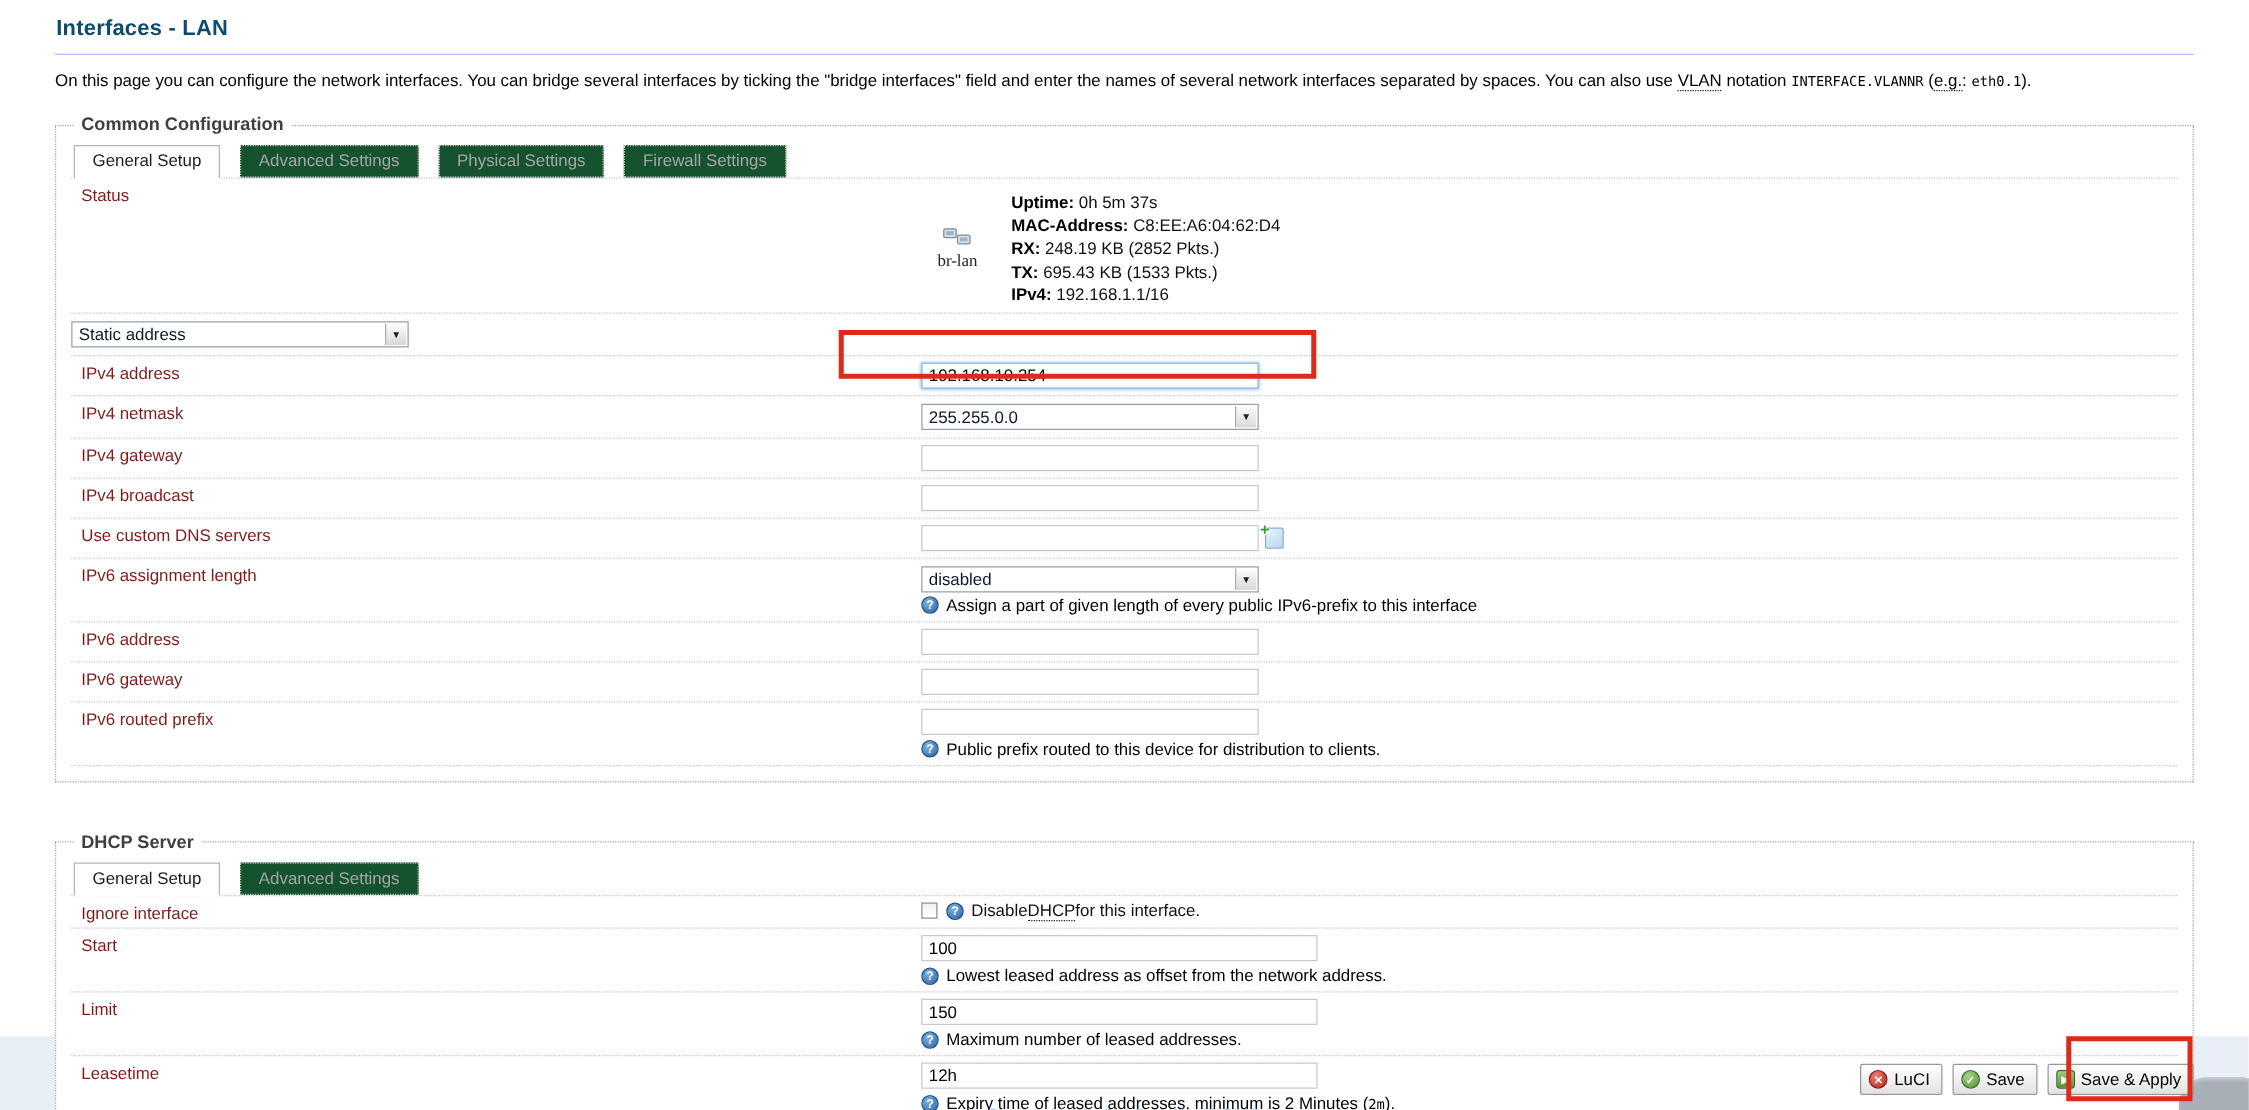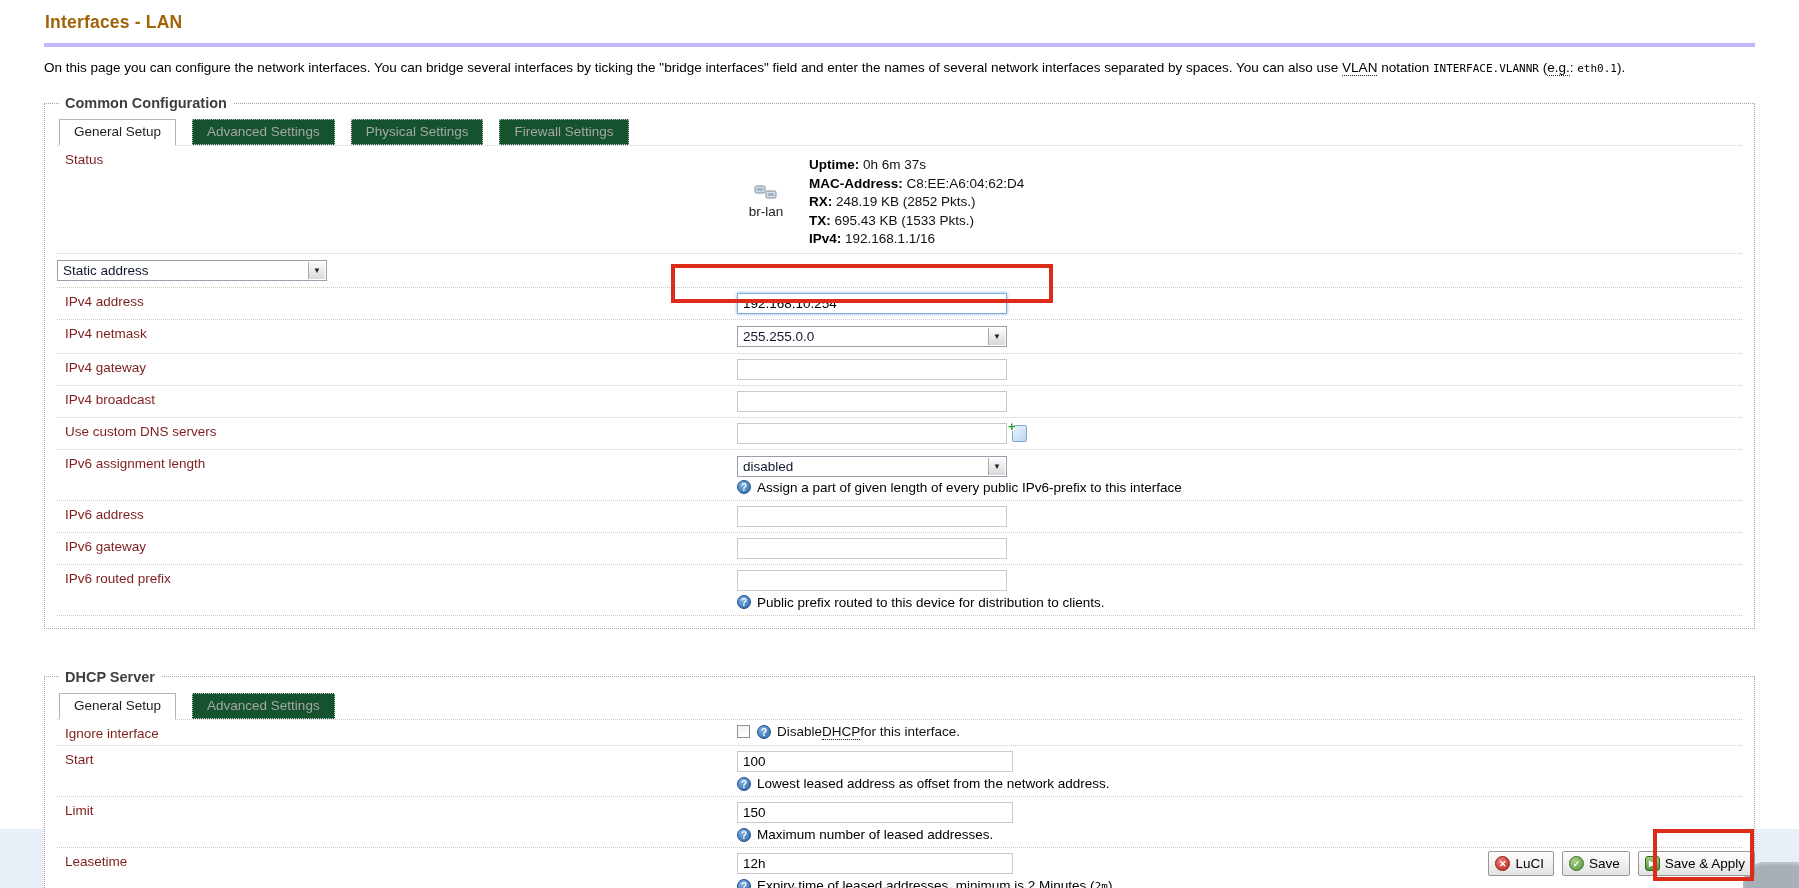--- a/index.html
+++ b/index.html
@@ -6,22 +6,22 @@
   html,body { margin:0; padding:0; }
   body {
     width:1799px; height:888px; position:relative; overflow:hidden;
     background:#ffffff; font-family:"Liberation Sans", sans-serif;
     font-size:13.5px; color:#111;
   }
   .page { padding:6px 44px 0 44px; position:relative; z-index:2; }
 
   
   .page-title {
-    font-size:17.5px; font-weight:bold; color:#a16207; margin:0;
-    padding:6px 1px 10px 1px; border-bottom:4px solid #c4b5fd; letter-spacing:.2px;
+    font-size:17.5px; font-weight:bold; color:#0c4a6e; margin:0;
+    padding:6px 1px 10px 1px; border-bottom:1px solid #c4b5fd; letter-spacing:.2px;
   }
   .desc { margin:11px 0 0 0; line-height:20px; color:#000; }
   abbr.dotted { border-bottom:1px dotted #222; text-decoration:none; cursor:help;text-align:right; }
   code.mono { font-family:"DejaVu Sans Mono", monospace; font-size:11px; color:#000; }
 
   
   fieldset.cbi {
     margin:16px 0 0 0; padding:4px 12px 12px 12px;
     border:1px dotted #a6a6a6; background:#fff;
   }
@@ -44,32 +44,32 @@
   
   .rows { border-top:1px dotted #c9c9c9; }
   .row { display:flex; border-bottom:1px dotted #c9c9c9; padding:3px 0 4px 0; min-height:25px; }
   .row-label { width:680px; flex:0 0 680px; padding:3px 0 0 8px; color:#7f1d1d; }
   .row-ctrl { flex:1; padding-top:1px; }
 
   
   .status-row { min-height:94px; }
   .iface-wrap { display:flex; align-items:center; padding-top:6px; }
   .iface-block { width:58px; text-align:center; color:#222; }
-  .iface-block .ifname { display:block; margin-top:1px; font-size:13.5px; }
+  .iface-block .ifname { display:block; margin-top:1px; font-size:13.5px;font-family:Liberation Serif, serif; }
   .stats { margin-left:14px; line-height:18.5px; }
   .stats b { color:#000; }
 
   
   .tinput {
     width:270px; height:21px; border:1px solid #c9c9c9; background:#fff;
     font-family:"Liberation Sans", sans-serif; font-size:13.5px; color:#000;
     padding:1px 5px; margin:1px 0; outline:none;
   }
   .tinput.focused { border:1px solid #7fb1dc; box-shadow:0 0 3px rgba(110,165,215,.9); }
-  .dhcp .tinput { width:276px; }
+  .dhcp .tinput { width:317px; }
   .selectbox {
     width:270px; height:21px; border:1px solid #96a0ac; background:#fff; position:relative;
     display:flex; align-items:center; padding:0 20px 0 5px; margin:2px 0; cursor:pointer;
   }
   .selectbox .sel-text { font-size:13.5px; color:#0f172a; white-space:nowrap; }
   .sel-arrow {
     position:absolute; top:1px; right:1px; bottom:1px; width:17px;
     background:linear-gradient(#fdfdfd,#d8d8d8); border-left:1px solid #aaa;
     display:flex; align-items:center; justify-content:center; font-size:8px; color:#222;
   }
@@ -161,21 +161,21 @@
                 <svg width="24" height="15" viewBox="0 0 24 15">
                   <rect x="1" y="1" width="10" height="7" rx="1.5" fill="#d7dee6" stroke="#7c8b99"></rect>
                   <rect x="3" y="3" width="6" height="3" fill="#9fb4c6"></rect>
                   <rect x="12" y="6" width="10" height="7" rx="1.5" fill="#d7dee6" stroke="#7c8b99"></rect>
                   <rect x="14" y="8" width="6" height="3" fill="#9fb4c6"></rect>
                 </svg>
               </span>
               <span class="ifname">br-lan</span>
             </div>
             <div class="stats">
-              <div><b>Uptime:</b><span> 0h 6m 37s</span></div>
+              <div><b>Uptime:</b><span> 0h 5m 37s</span></div>
               <div><b>MAC-Address:</b><span> C8:EE:A6:04:62:D4</span></div>
               <div><b>RX:</b><span> 248.19 KB (2852 Pkts.)</span></div>
               <div><b>TX:</b><span> 695.43 KB (1533 Pkts.)</span></div>
               <div><b>IPv4:</b><span> 192.168.1.1/16</span></div>
             </div>
           </div>
         </div>
       </div>
 
       <div class="row">

